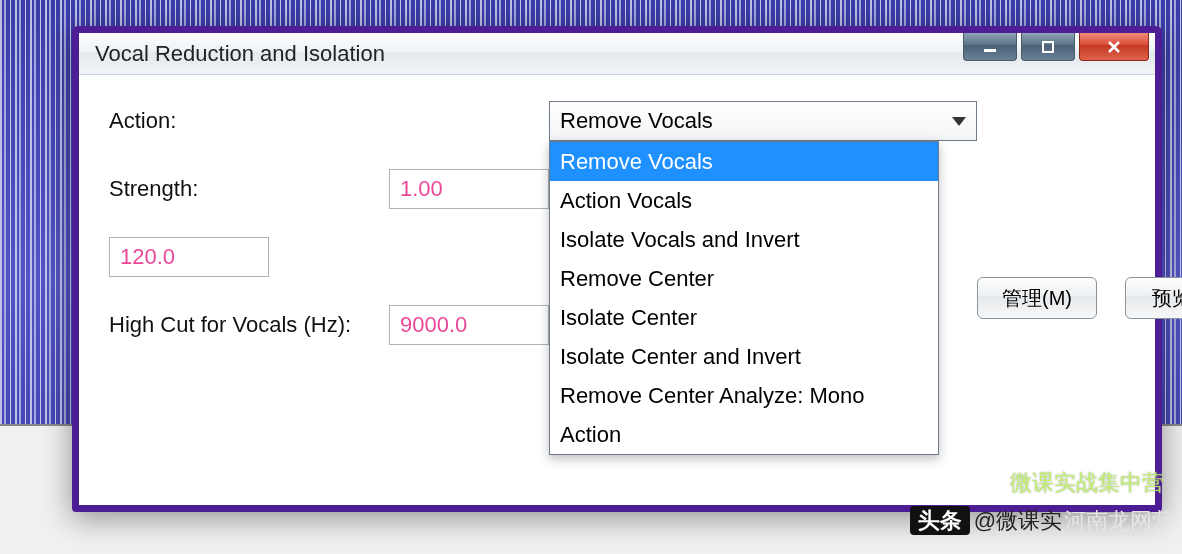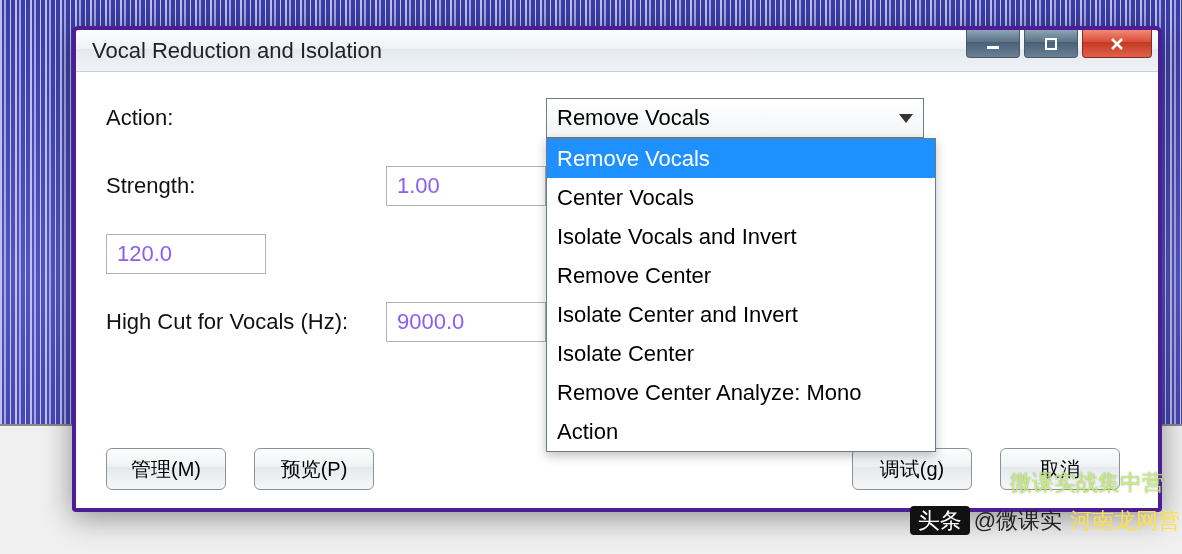--- a/index.html
+++ b/index.html
@@ -20,21 +20,21 @@
         #d5d6f0 0 2px, transparent 2px 4px,
         #b8b9e8 4px 6px, transparent 6px 10px,
         #e0e1f5 10px 11px, transparent 11px 15px);
       opacity: 0.85;
     }
     .bg-bottom { position:absolute; left:0; right:0; bottom:0; height:130px; background:#f0f0f0; border-top:2px solid #888;}
     .window {
       position: absolute; left: 72px; top: 26px;
       width: 1090px; height: 486px;
       background: #fff;
-      border: 4px solid #4c1d95;
+      border: 7px solid #4c1d95;
       border-radius: 6px 6px 4px 4px;
       box-shadow: 0 6px 30px rgba(0,0,0,0.4);
       display: flex; flex-direction: column;
     }
     .titlebar {
       height: 42px;
       background: linear-gradient(to bottom, #fdfdfe, #eef2f6 45%, #e4e9ee 46%, #f0f3f7);
       border-bottom: 1px solid #c8d0d8;
       border-radius: 6px 6px 0 0;
       display: flex; align-items: center;
@@ -51,36 +51,36 @@
       font-weight: bold; color: #fff;
       background: linear-gradient(to bottom, #8ea4b8, #5a7285 45%, #496178 46%, #6a8095);
     }
     .winbtn.close {
       width: 70px;
       background: linear-gradient(to bottom, #f08a7a, #d94b36 45%, #c33a24 46%, #e0614a);
       border-color: #8a2a1a;
     }
     .winbtn svg { width: 18px; height: 14px; }
     .content {
-      flex: 1; padding: 26px 38px 18px 30px;
-      display: flex; flex-direction: column;
+      flex: 1; padding: 26px 20px 18px 30px;
+      display: flex; 
       position: relative;
     }
     .rows { flex:1; }
     .row { display: flex; align-items: center; margin-bottom: 28px; }
     .label { width: 280px; font-size: 22px; color: #111; }
     .textinput {
       width: 160px; height: 40px;
       border: 1px solid #aab2ba;
       background: #fff; font-size: 22px;
-      padding: 4px 10px; color: #8b5cf6;
+      padding: 4px 10px; color: #ec4899;
       font-family: inherit;
     }
     .combo {
-      position: relative; width: 378px; height: 40px;
+      position: relative; width: 428px; height: 40px;
     }
     .combo-display {
       width: 100%; height: 100%;
       border: 1px solid #6e7b88;
       background: linear-gradient(to bottom, #fff, #f2f4f6);
       display: flex; align-items: center; justify-content: space-between;
       padding: 0 10px; font-size: 22px; cursor: pointer;
     }
     .combo-arrow { width: 0; height: 0; border-left: 7px solid transparent; border-right: 7px solid transparent; border-top: 9px solid #333; }
     .combo-list {
@@ -105,24 +105,24 @@
     }
     .watermark1 {
       position: absolute; right: 18px; bottom: 56px;
       color: #bef264; font-size: 22px; opacity: 0.9;
       text-shadow: 0 0 2px #888; pointer-events: none;
     }
     .watermark2 {
       position: absolute; right: 120px; bottom: 18px;
       color: #222; font-size: 22px; font-weight: 500; pointer-events: none;
     }
-    .wm-prefix { background: #111; color: #fff; padding: 2px 8px; border-radius: 4px; margin-right: 4px; }
+    .wm-prefix { background: #111; color: #fff; padding: 2px 8px; border-radius: 4px; margin-right: 4px; font-weight: bold; }
     .watermark3 {
-      position: absolute; right: 2px; bottom: 18px;
-      color: #fde047; font-size: 22px; pointer-events: none; margin-left: 37px;
+      position: absolute; right: 8px; bottom: 18px;
+      color: #e5e5e5; font-size: 22px; pointer-events: none; margin-left: 37px;
     }
   </style>
 </head>
 <body>
 
 <div class="bg-waveform"></div>
 <div class="bg-bottom"></div>
 
 <div class="window">
   <div class="titlebar">
@@ -151,25 +151,25 @@
       <div class="row">
         <div class="label">Action:</div>
         <div style="width:160px"></div>
         <div class="combo">
           <div class="combo-display">
             <span>Remove Vocals</span>
             <span class="combo-arrow"></span>
           </div>
           <div class="combo-list">
             <div class="combo-item selected">Remove Vocals</div>
-            <div class="combo-item">Center Vocals</div>
+            <div class="combo-item">Action Vocals</div>
             <div class="combo-item">Isolate Vocals and Invert</div>
             <div class="combo-item">Remove Center</div>
+            <div class="combo-item">Isolate Center</div>
             <div class="combo-item">Isolate Center and Invert</div>
-            <div class="combo-item">Isolate Center</div>
             <div class="combo-item">Remove Center Analyze: Mono</div>
             <div class="combo-item">Action</div>
           </div>
         </div>
       </div>
 
       <div class="row">
         <div class="label">Strength:</div>
         <input class="textinput" value="1.00" style="">
       </div>

